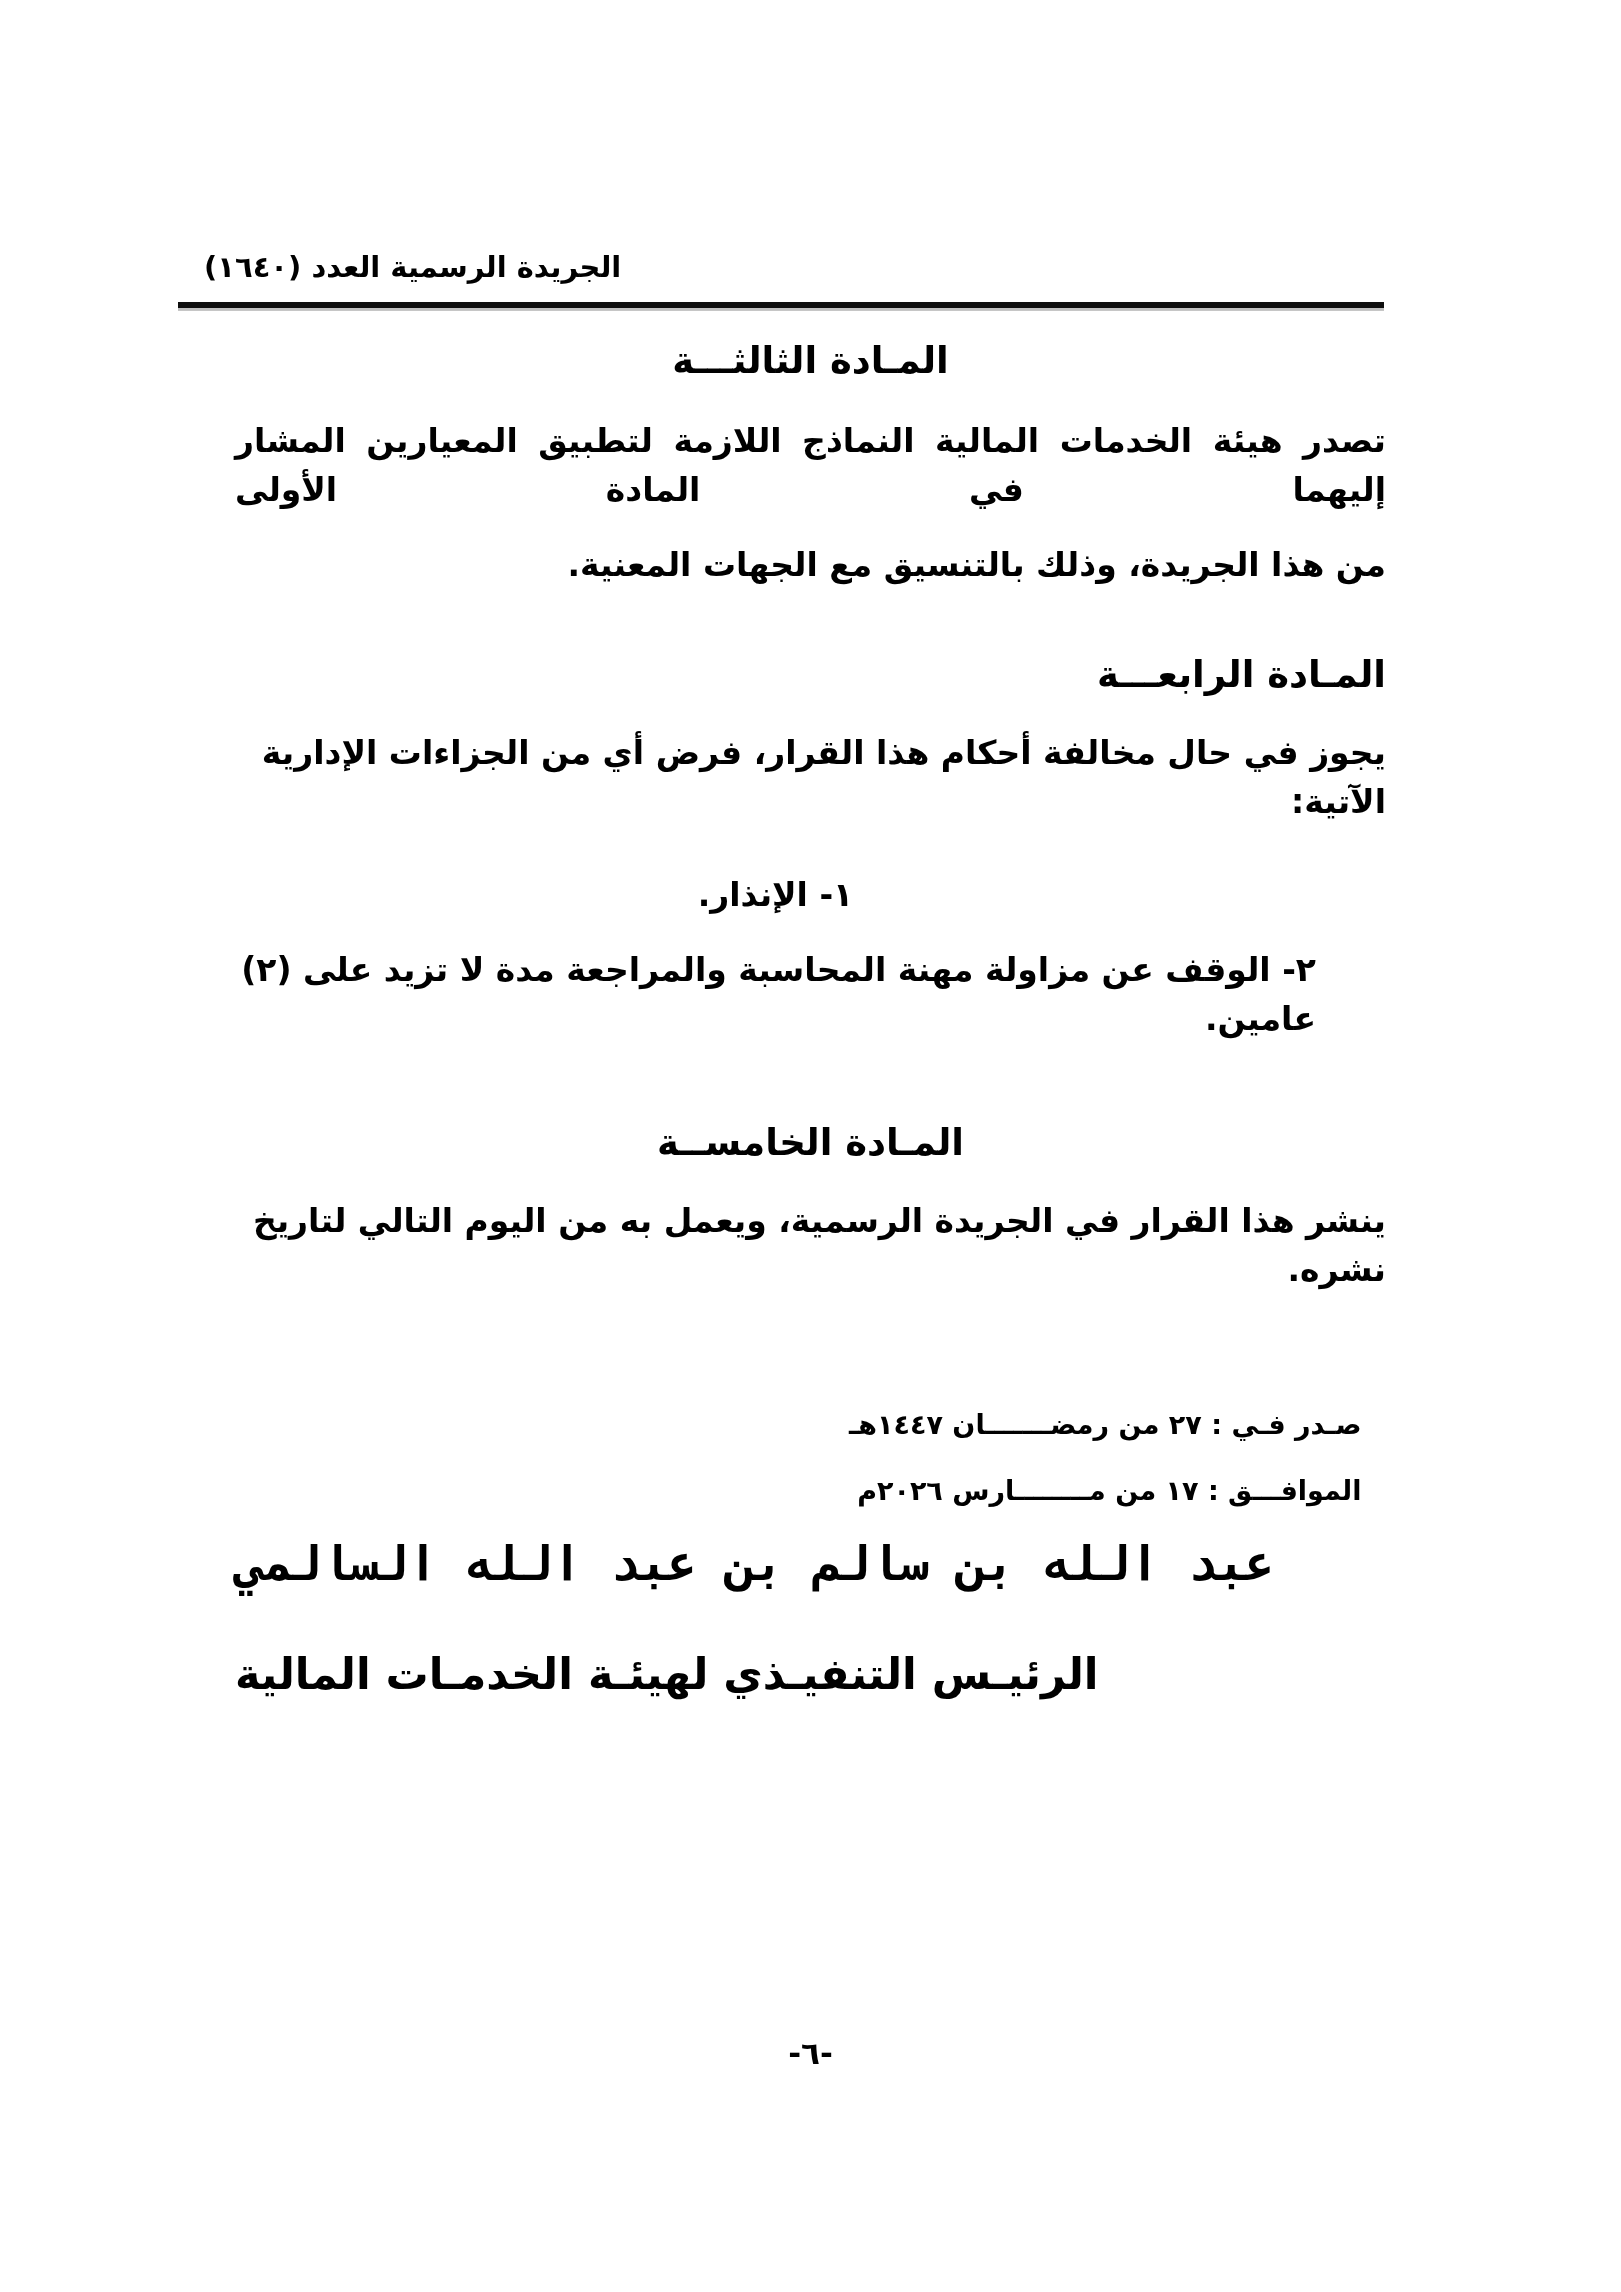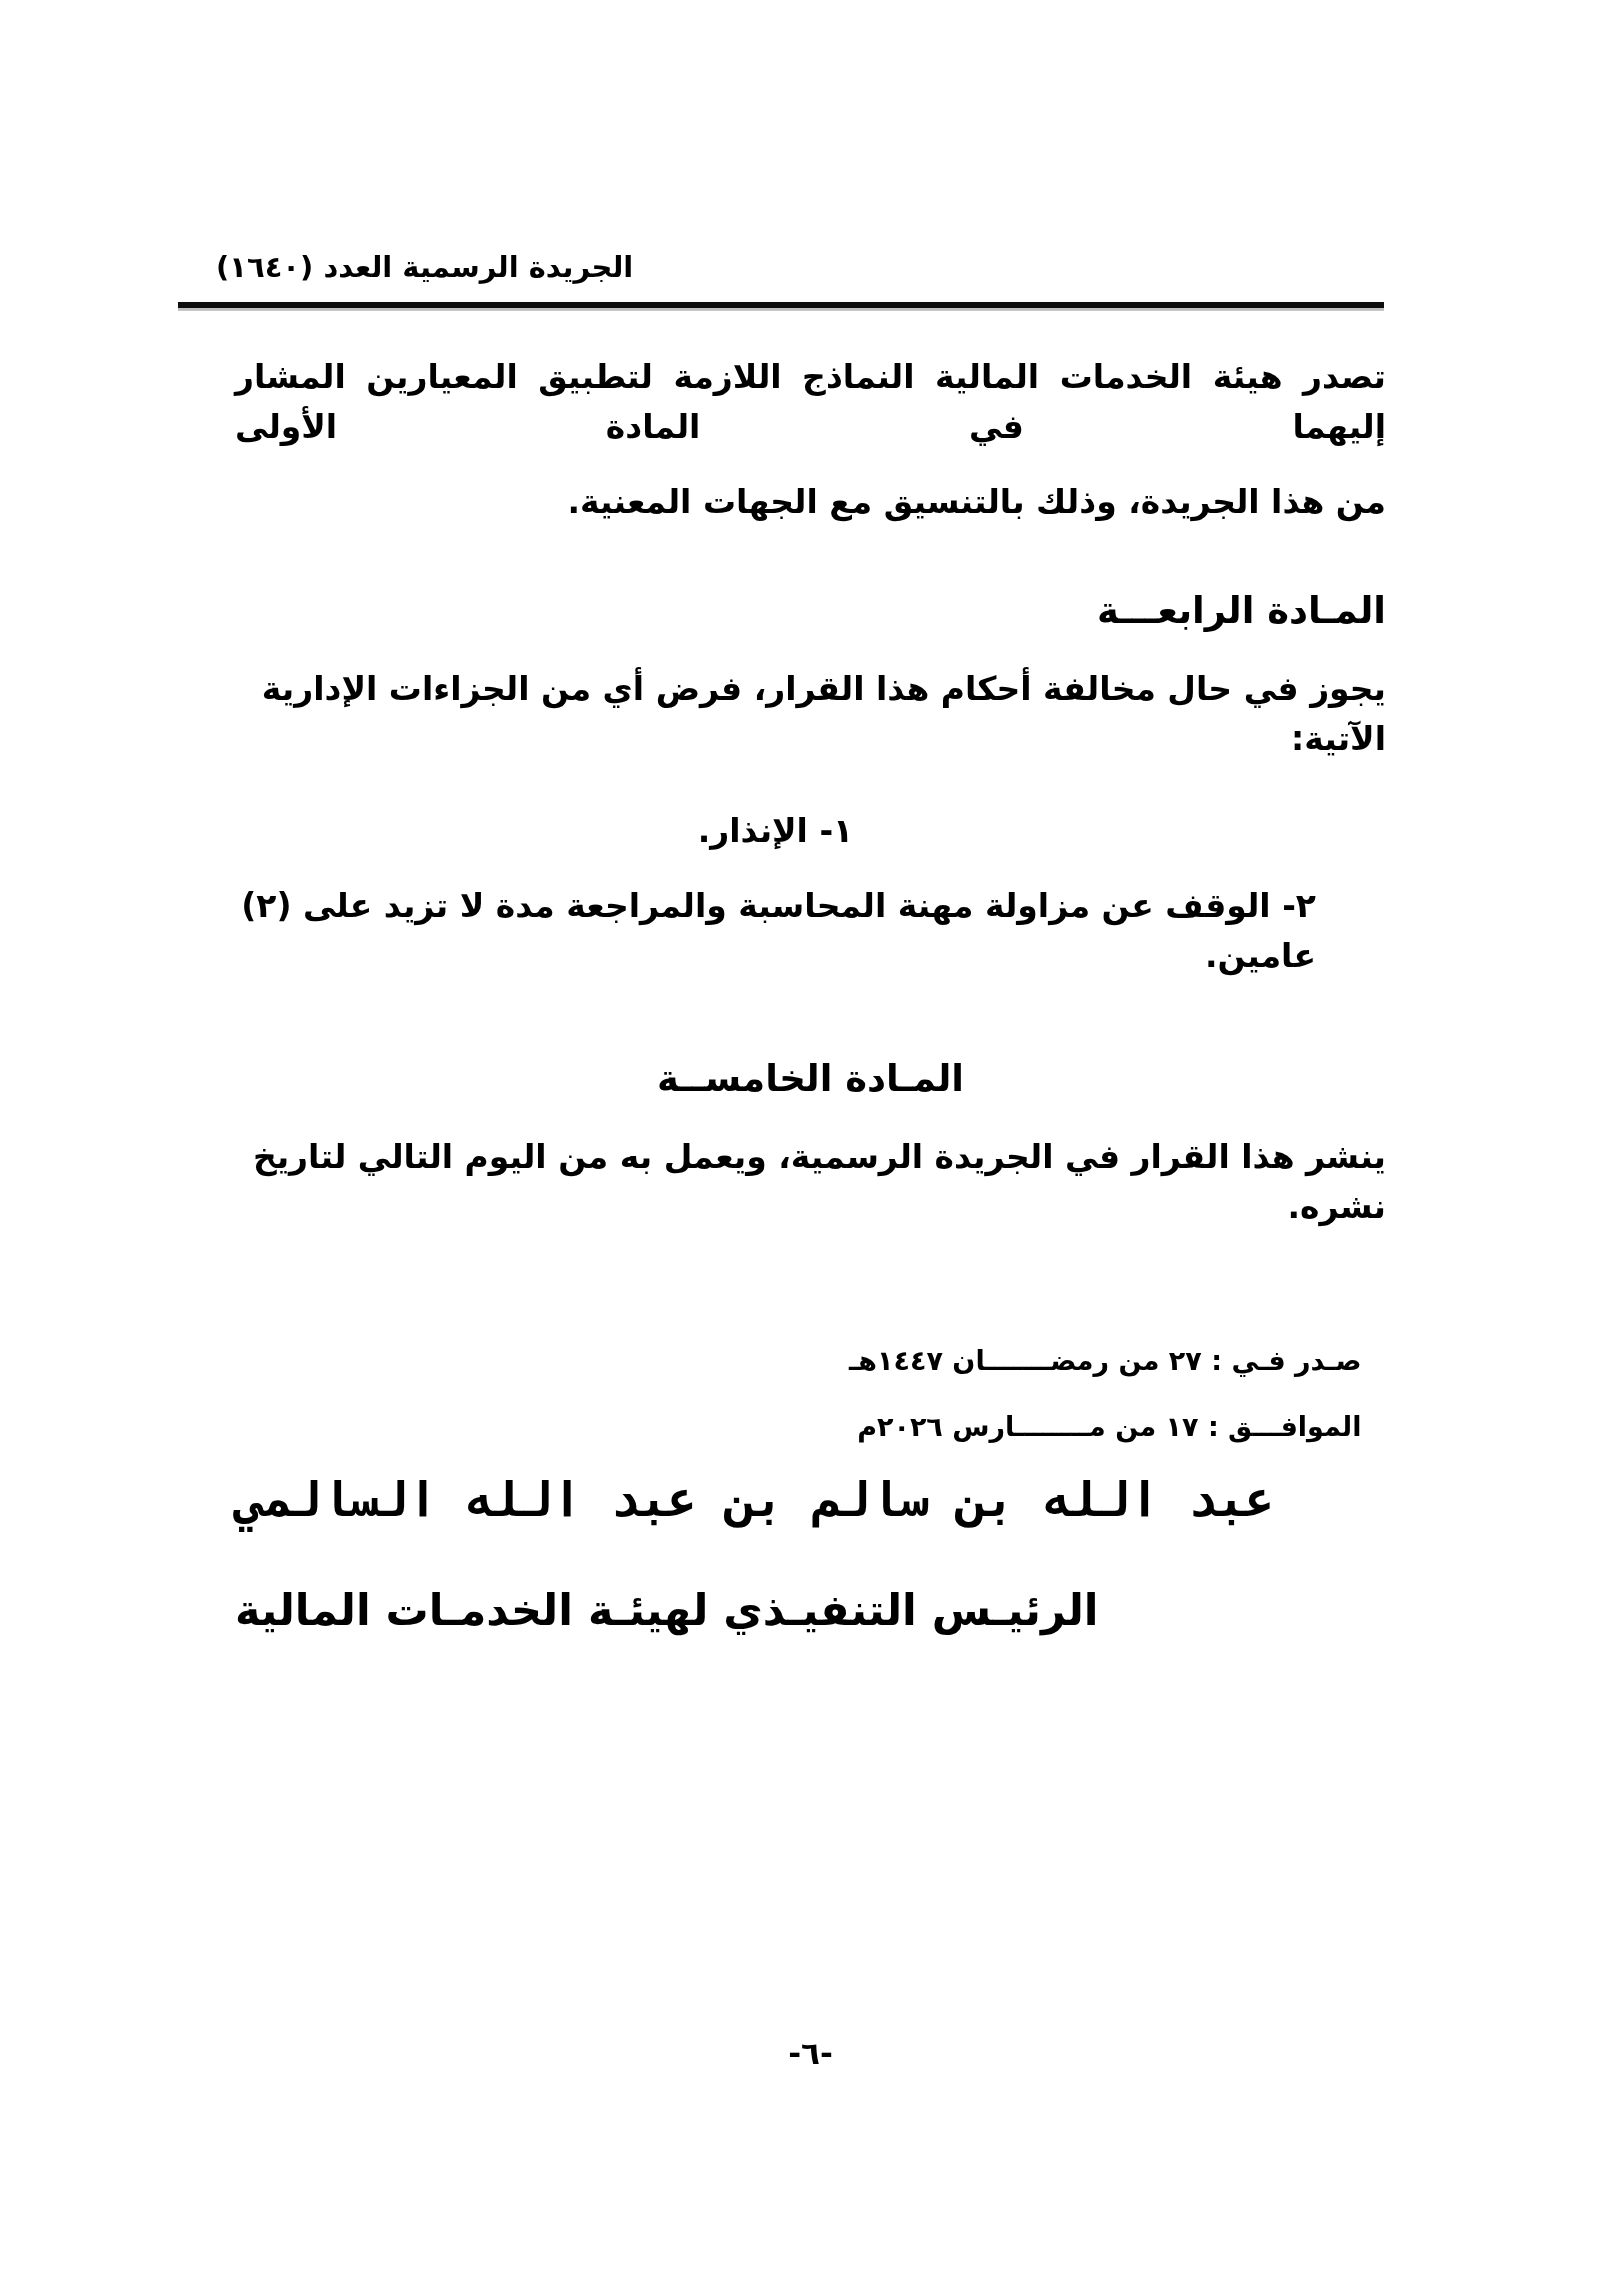--- a/index.html
+++ b/index.html
@@ -15,21 +15,21 @@
     color: #000000;
     font-family: "DejaVu Sans", sans-serif;
     font-weight: 700;
     direction: rtl;
     overflow: hidden;
   }
   
   .issue-line {
     position: absolute;
     top: 247px;
-    left: 216px;
+    left: 204px;
     direction: rtl;
     font-size: 29px;
     line-height: 1.4;
     white-space: nowrap;
   }
   .header-rule {
     position: absolute;
     top: 302px;
     left: 178px;
     width: 1206px;
@@ -105,20 +105,21 @@
 <body>
 
 <div class="page">
 
   <div class="issue-line">الجريدة الرسمية العدد (١٦٤٠)</div>
 
   <div class="header-rule"></div>
 
   <div class="content">
 
+    <div class="article-heading h-third">المـادة الثالثـــة</div>
 
     <div class="first-line">تصدر هيئة الخدمات المالية النماذج اللازمة لتطبيق المعيارين المشار إليهما في المادة الأولى</div>
 
     <div class="body-line">من هذا الجريدة، وذلك بالتنسيق مع الجهات المعنية.</div>
 
     <div class="article-heading h-fourth">المـادة الرابعـــة</div>
 
     <div class="intro-line">يجوز في حال مخالفة أحكام هذا القرار، فرض أي من الجزاءات الإدارية الآتية:</div>
 
     <div class="list-item first">١- الإنذار.</div>

